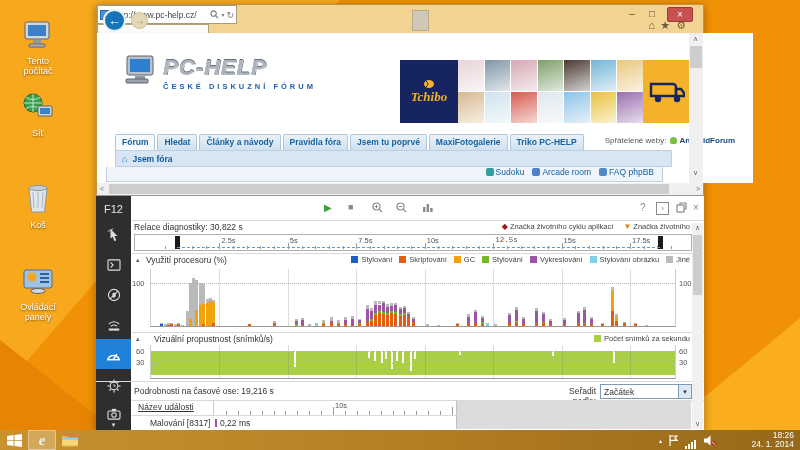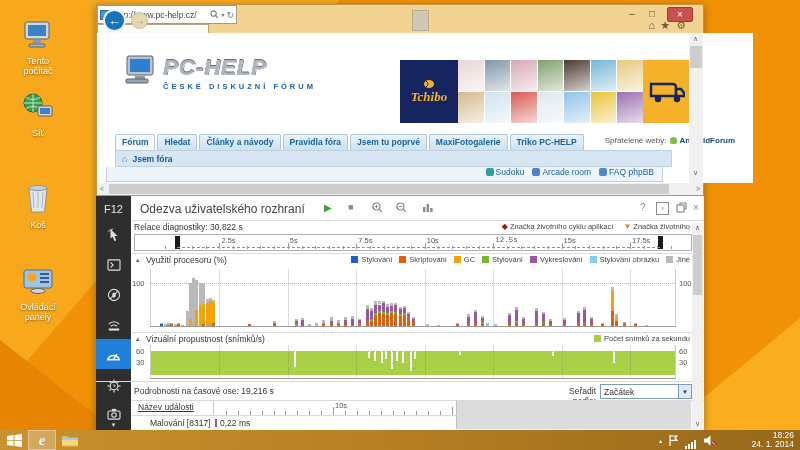--- a/index.html
+++ b/index.html
@@ -320,21 +320,20 @@
             <rect x="1" y="3.5" width="14" height="9.5" rx="1.6" fill="none" stroke="#ddd" stroke-width="1.3"></rect>
             <rect x="5.5" y="1" width="5" height="2.5" fill="#ddd"></rect>
             <circle cx="8" cy="8.2" r="2.6" fill="none" stroke="#ddd" stroke-width="1.3"></circle>
           </svg>
       </div>
       <div class="sideitem" style="top:224px;height:10px;">
         <span style="color:#ddd;font-size:7px;">▾</span>
       </div>
     </div>
 
-    <div id="dt-title">Odezva uživatelského rozhraní</div>
     <span class="dt-toolico" style="left:228px;color:#3da03d;">▶</span>
     <span class="dt-toolico" style="left:252px;font-size:9px;">■</span>
     <svg class="dt-toolico" style="left:276px;" width="11" height="11" viewBox="0 0 11 11">
         <circle cx="4.5" cy="4.5" r="3.5" fill="none" stroke="#8a8a8a" stroke-width="1.2"></circle>
         <line x1="7.2" y1="7.2" x2="10" y2="10" stroke="#8a8a8a" stroke-width="1.2"></line>
         <line x1="2.8" y1="4.5" x2="6.2" y2="4.5" stroke="#8a8a8a" stroke-width="1"></line>
         <line x1="4.5" y1="2.8" x2="4.5" y2="6.2" stroke="#8a8a8a" stroke-width="1"></line>
       </svg>
     <svg class="dt-toolico" style="left:300px;" width="11" height="11" viewBox="0 0 11 11">
         <circle cx="4.5" cy="4.5" r="3.5" fill="none" stroke="#8a8a8a" stroke-width="1.2"></circle>
@@ -626,21 +625,21 @@
         <div class="bar" style="left: 472.053px; top: 52.7px; height: 1.72px; background: rgb(185, 185, 185);"></div>
         <div class="bar" style="left: 483.002px; top: 55.28px; height: 1.72px; background: rgb(226, 93, 16);"></div>
         <div class="bar" style="left: 483.002px; top: 53.99px; height: 1.29px; background: rgb(185, 185, 185);"></div>
         <div class="bar" style="left: 493.952px; top: 55.71px; height: 1.29px; background: rgb(185, 185, 185);"></div>
       </div>
     <span class="ylabel" id="cpu-y-left" style="left:36px;top:83px;">100</span>
     <span class="ylabel" id="cpu-y-right" style="left:583px;top:83px;">100</span>
 
     <div class="dt-line" style="top:136px;left:36px;"></div>
     <span class="lbl" style="left:40px;top:139px;font-size:7px;color:#666;">▴</span>
-    <span class="lbl" style="left:50px;top:138px;">Vizuální propustnost (snímků/s)</span>
+    <span class="lbl" style="left:58px;top:138px;">Vizuální propustnost (snímků/s)</span>
     <span class="leg" style="position:absolute;right:14px;top:138px;">
         <span class="sw" id="fps-sw" style="background: rgb(168, 207, 69);"></span>
         <span>Počet snímků za sekundu</span>
       </span>
     <div id="fps-plot" class="plot">
         <div style="position: absolute; left: 0px; width: 100%; top: 6px; height: 24px; background: rgb(168, 207, 69);"></div>
         <div class="dip" style="left: 142.708px; top: 6px; height: 16px;"></div>
         <div class="dip" style="left: 216.616px; top: 6px; height: 7.2px;"></div>
         <div class="dip" style="left: 223.459px; top: 6px; height: 10px;"></div>
         <div class="dip" style="left: 230.302px; top: 6px; height: 12px;"></div>

